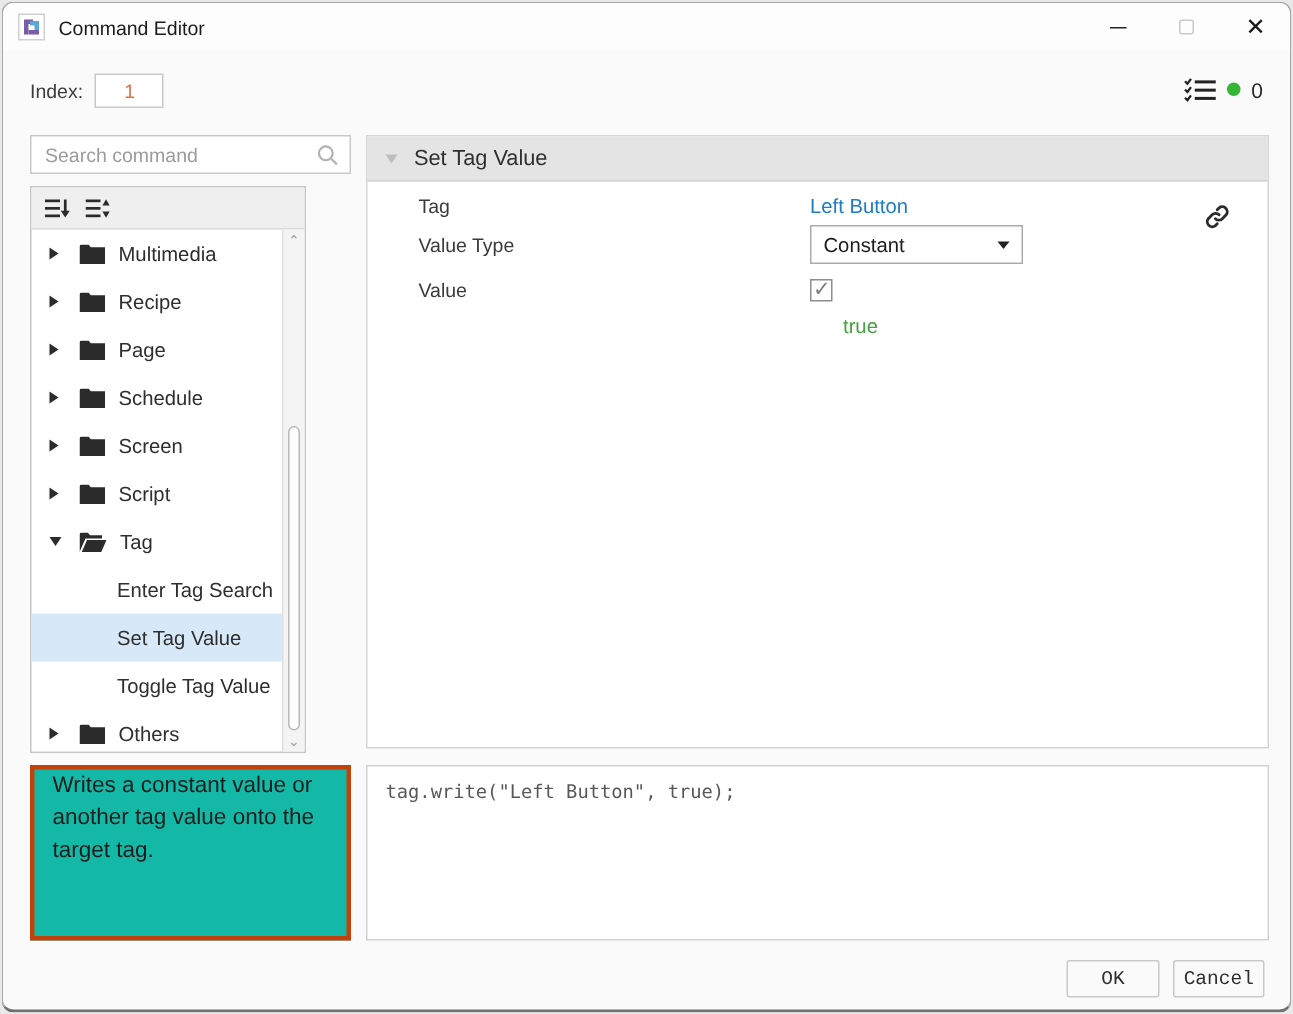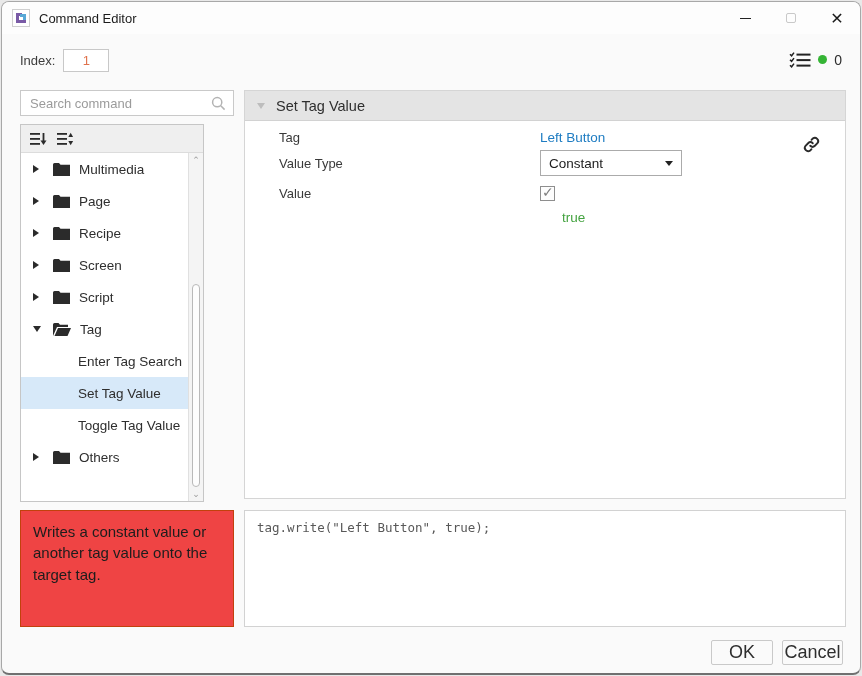--- a/index.html
+++ b/index.html
@@ -40,40 +40,40 @@
   .tree-row.selected { background:#d7e9f9; }
   .tw { width:16px; display:flex; align-items:center; }
   .arr-r { width:0; height:0; border-left:6px solid #2b2b2b; border-top:4.5px solid transparent; border-bottom:4.5px solid transparent; }
   .arr-d { width:0; height:0; border-top:6px solid #2b2b2b; border-left:4.5px solid transparent; border-right:4.5px solid transparent; }
   .folder-ic { margin:0 9px 0 4px; display:flex; align-items:center; }
   .leaf-label { padding-left:45px; }
   .tree-scroll { position:absolute; top:28px; bottom:0; right:0; width:15px; background:#f4f4f4; border-left:1px solid #e0e0e0; }
   .scroll-arrow { position:absolute; left:0; width:100%; text-align:center; font-size:9px; color:#9a9a9a; line-height:12px; }
   .scroll-arrow.up { top:1px; } .scroll-arrow.down { bottom:1px; }
   .scroll-thumb { position:absolute; left:3px; width:8px; top:131px; height:203px; background:#fdfdfd; border:1px solid #b9b9b9; border-radius:5px; }
-  .desc-box { position:absolute; top:420px; left:0; width:214px; height:117px; background:#ef4444; border:1px solid #c2410c; padding:10px 12px; font-size:15px; line-height:1.42; color:#1d1d1d; }
+  .desc-box { position:absolute; top:420px; left:0; width:214px; height:117px; background:#14b8a6; border:3px solid #c2410c; padding:0 12px; font-size:15px; line-height:1.42; color:#1d1d1d; }
   
   .right-panel { position:absolute; left:242px; top:88px; width:602px; }
   .props-box { position:relative; width:602px; height:409px; background:#fff; border:1px solid #d5d5d5; }
   .section-header { height:30px; background:#e4e4e4; border-bottom:1px solid #d2d2d2; display:flex; align-items:center; padding-left:12px; }
   .hdr-tri { width:0; height:0; border-top:6px solid #bdbdbd; border-left:4.5px solid transparent; border-right:4.5px solid transparent; }
   .section-title { margin-left:11px; font-size:14.5px; color:#2f2f2f; }
   .prop-row { position:absolute; left:0; width:100%; display:flex; align-items:center; }
   .prop-label { position:absolute; left:34px; font-size:13px; color:#3a3a3a; }
   .prop-value-col { position:absolute; left:295px; display:flex; align-items:center;justify-content:flex-end; }
   .tag-link { font-size:13.5px; color:#1e7cc2; cursor:pointer; }
   .link-icon { position:absolute; right:24px; top:-2px; cursor:pointer; }
   .dropdown { width:142px; height:24px; border:1px solid #ababab; background:#fff; display:flex; align-items:center; padding:12px 8px; font-size:13.5px; color:#1c1c1c; cursor:pointer; position:relative; }
   .dd-arrow { position:absolute; right:8px; width:0; height:0; border-top:5px solid #222; border-left:4px solid transparent; border-right:4px solid transparent; }
   .checkbox { width:15px; height:15px; background:#fdfdfd; border:1px solid #8e8e8e; position:relative; cursor:pointer; }
   .checkbox::after { content:"✓"; position:absolute; left:1px; top:-3px; font-size:14px; color:#7d7d7d; }
   .check-text { margin-left:7px; font-size:13.5px; color:#44a340;margin-top:48px; }
   .code-box { position:absolute; top:420px; left:0; width:602px; height:117px; background:#fff; border:1px solid #d2d2d2; padding:9px 12px; font-family:"DejaVu Sans Mono", monospace; font-size:12.5px; color:#585858; white-space:pre; }
   
-  .footer-btn { position:absolute; height:25px; background:#fafafa; border:1px solid #c9c9c9; border-radius:2px; font-size:18px; color:#2e2e2e; font-family:Liberation Sans, sans-serif; cursor:pointer; }
+  .footer-btn { position:absolute; height:25px; background:#fafafa; border:1px solid #c9c9c9; border-radius:2px; font-size:13px; color:#2e2e2e; font-family:Liberation Mono, monospace; cursor:pointer; }
   .btn-ok { right:87px; bottom:8px; width:62px; }
   .btn-cancel { right:17px; bottom:8px; width:61px; }
 </style>
 </head>
 <body>
 
 <div class="window">
 
   <div class="titlebar">
     <span class="applogo">
@@ -164,35 +164,46 @@
 
         <div class="tree-row">
           <span class="tw">
               <i class="arr-r"></i>
             </span>
           <span class="folder-ic">
             <svg width="17" height="13" viewBox="0 0 17 13">
                 <path d="M0 1.5 Q0 0 1.5 0 L6 0 L7.5 1.8 L17 1.8 L17 13 L0 13 Z" fill="#2b2b2b"></path>
               </svg>
           </span>
+          <span>Recipe</span>
+        </div>
+
+        <div class="tree-row">
+          <span class="tw">
+              <i class="arr-r"></i>
+            </span>
+          <span class="folder-ic">
+            <svg width="17" height="13" viewBox="0 0 17 13">
+                <path d="M0 1.5 Q0 0 1.5 0 L6 0 L7.5 1.8 L17 1.8 L17 13 L0 13 Z" fill="#2b2b2b"></path>
+              </svg>
+          </span>
           <span>Page</span>
         </div>
 
         <div class="tree-row">
           <span class="tw">
               <i class="arr-r"></i>
             </span>
           <span class="folder-ic">
             <svg width="17" height="13" viewBox="0 0 17 13">
                 <path d="M0 1.5 Q0 0 1.5 0 L6 0 L7.5 1.8 L17 1.8 L17 13 L0 13 Z" fill="#2b2b2b"></path>
               </svg>
           </span>
-          <span>Recipe</span>
-        </div>
-
+          <span>Schedule</span>
+        </div>
 
         <div class="tree-row">
           <span class="tw">
               <i class="arr-r"></i>
             </span>
           <span class="folder-ic">
             <svg width="17" height="13" viewBox="0 0 17 13">
                 <path d="M0 1.5 Q0 0 1.5 0 L6 0 L7.5 1.8 L17 1.8 L17 13 L0 13 Z" fill="#2b2b2b"></path>
               </svg>
           </span>

